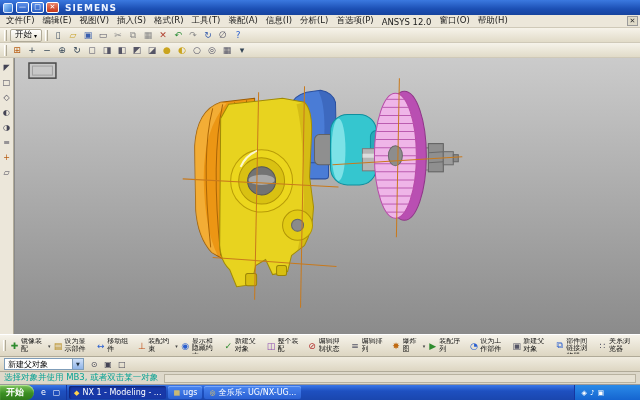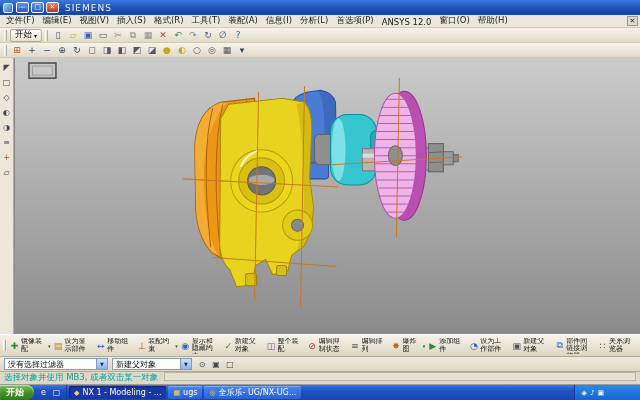--- a/index.html
+++ b/index.html
@@ -7,21 +7,21 @@
   body{font-family:"DejaVu Sans","Liberation Sans",sans-serif;font-size:9px;background:#ece7da;display:flex;flex-direction:column;}
 
   
   .titlebar{flex:0 0 15px;background:linear-gradient(180deg,#3b79e0,#1c4fb4 60%,#16439e);color:#fff;display:flex;align-items:center;padding:0 3px;gap:3px;}
   .app-icon{width:10px;height:10px;background:linear-gradient(135deg,#9fd0ff,#2a6fd0);border:1px solid #dfe9ff;border-radius:2px;flex:0 0 10px;}
   .title{font-weight:bold;font-size:9px;flex:1;white-space:nowrap;overflow:hidden;}
   .win-btns{display:flex;gap:2px;}
   .wbtn{width:13px;height:11px;border:1px solid #fff;border-radius:2px;font-size:7px;line-height:9px;text-align:center;color:#fff;}
   .wbtn.min,.wbtn.max{background:linear-gradient(180deg,#5d8fe8,#2a5fc4);}
   .wbtn.close{background:linear-gradient(180deg,#e8826a,#c43518);}
-  .brand{font-weight:normal;letter-spacing:1px;font-size:9px;color:#eef4ff;padding:0 3px;}
+  .brand{font-weight:bold;letter-spacing:1px;font-size:9px;color:#eef4ff;padding:0 3px;}
 
   
   .menubar{flex:0 0 13px;background:#ece7da;border-bottom:1px solid #cfc9b8;display:flex;align-items:center;padding:0 2px;}
   .menu-items{display:flex;align-items:flex-end;}
   .menu-item{padding:0 4px;font-size:8.5px;color:#1a1a1a;white-space:nowrap;}
   .mdi-close{margin-left:auto;width:11px;height:10px;border:1px solid #9a9a9a;background:#e0dbc9;font-size:7px;line-height:8px;text-align:center;color:#333;}
 
   
   .toolbar{flex:0 0 15px;display:flex;align-items:center;padding:0 2px;background:linear-gradient(180deg,#f6f3ea,#e1dbc8);border-bottom:1px solid #cfc9b8;gap:1px;overflow:hidden;}
   .grip{width:3px;height:11px;border-left:1px solid #fff;border-right:1px solid #b0aa98;margin:0 2px;flex:0 0 3px;}
@@ -48,21 +48,21 @@
   
   .filterbar{flex:0 0 15px;background:linear-gradient(180deg,#f0ece0,#ddd6c2);border-bottom:1px solid #b0aa98;display:flex;align-items:center;gap:4px;padding:0 4px;}
   .combo{height:12px;background:#fff;border:1px solid #7f9db9;display:flex;align-items:center;font-size:8px;padding-left:3px;gap:3px;justify-content:space-between;}
   .combo.type{width:104px;}
   .combo.scope{width:80px;}
   .combo .dd{width:11px;height:10px;background:linear-gradient(180deg,#cfe0f8,#8fb4e8);border-left:1px solid #7f9db9;font-size:5px;display:flex;align-items:center;justify-content:center;color:#234;}
   .fbicons{display:flex;gap:2px;align-items:center;}
   .fbicon{width:12px;height:12px;font-size:8px;display:flex;align-items:center;justify-content:center;color:#445;}
 
   
-  .promptbar{flex:0 0 12px;background:#ddd8ca;border-bottom:1px solid #9a9a9a;display:flex;align-items:flex-start;padding:0 4px;gap:6px;}
+  .promptbar{flex:0 0 12px;background:#ddd8ca;border-bottom:1px solid #9a9a9a;display:flex;align-items:center;padding:0 4px;gap:6px;}
   .prompt{color:#0aa394;font-size:8.5px;white-space:nowrap;}
   .prompt-right{flex:1;height:9px;border:1px solid #b8b2a0;background:#e6e1d3;}
 
   
   .taskbar{flex:0 0 15px;background:linear-gradient(180deg,#3a77e8,#1e50c0 40%,#1a46ae);display:flex;align-items:stretch;overflow:hidden;}
   .startbtn{background:linear-gradient(180deg,#7ec45e,#3b8f23 55%,#2f7a1b);color:#fff;font-weight:bold;font-size:9px;padding:0 10px 0 6px;display:flex;align-items:center;border-radius:0 8px 8px 0;box-shadow:inset 0 1px 1px #b8e89a;white-space:nowrap;}
   .quicklaunch{display:flex;align-items:center;gap:2px;padding:0 4px;border-right:1px solid #1536a0;}
   .qlicon{width:11px;height:11px;font-size:8px;color:#fff;display:flex;align-items:center;justify-content:center;}
   .taskbtns{flex:1;display:flex;gap:2px;padding:1px 2px;overflow:hidden;}
   .tbtn{flex:0 1 auto;max-width:150px;background:linear-gradient(180deg,#4a85f0,#2a61d4);border-radius:2px;color:#fff;font-size:8px;display:flex;align-items:center;gap:3px;padding:0 5px;white-space:nowrap;overflow:hidden;box-shadow:inset 0 1px 0 #7aa8f8;}
@@ -306,21 +306,21 @@
       <span class="albl">编辑排列</span>
       <span class="acaret"></span>
     </div>
       <div class="abtn">
       <span class="aicon" style="color: rgb(192, 106, 18);">✸</span>
       <span class="albl">爆炸图</span>
       <span class="acaret">▾</span>
     </div>
       <div class="abtn">
       <span class="aicon" style="color: rgb(46, 139, 46);">▶</span>
-      <span class="albl">添加组件</span>
+      <span class="albl">装配序列</span>
       <span class="acaret"></span>
     </div>
       <div class="abtn">
       <span class="aicon" style="color: rgb(42, 95, 208);">◔</span>
       <span class="albl">设为工作部件</span>
       <span class="acaret"></span>
     </div>
       <div class="abtn">
       <span class="aicon" style="color: rgb(85, 85, 102);">▣</span>
       <span class="albl">新建父对象</span>
@@ -333,24 +333,20 @@
     </div>
       <div class="abtn">
       <span class="aicon" style="color: rgb(85, 85, 102);">∷</span>
       <span class="albl">关系浏览器</span>
       <span class="acaret"></span>
     </div>
     </div>
 </div>
 
 <div class="filterbar">
-  <div class="combo type">
-    <span>没有选择过滤器</span>
-    <span class="dd">▼</span>
-  </div>
   <div class="combo scope">
     <span>新建父对象</span>
     <span class="dd">▼</span>
   </div>
   <div class="fbicons">
       <span class="fbicon">⊙</span>
       <span class="fbicon">▣</span>
       <span class="fbicon">□</span>
     </div>
 </div>

